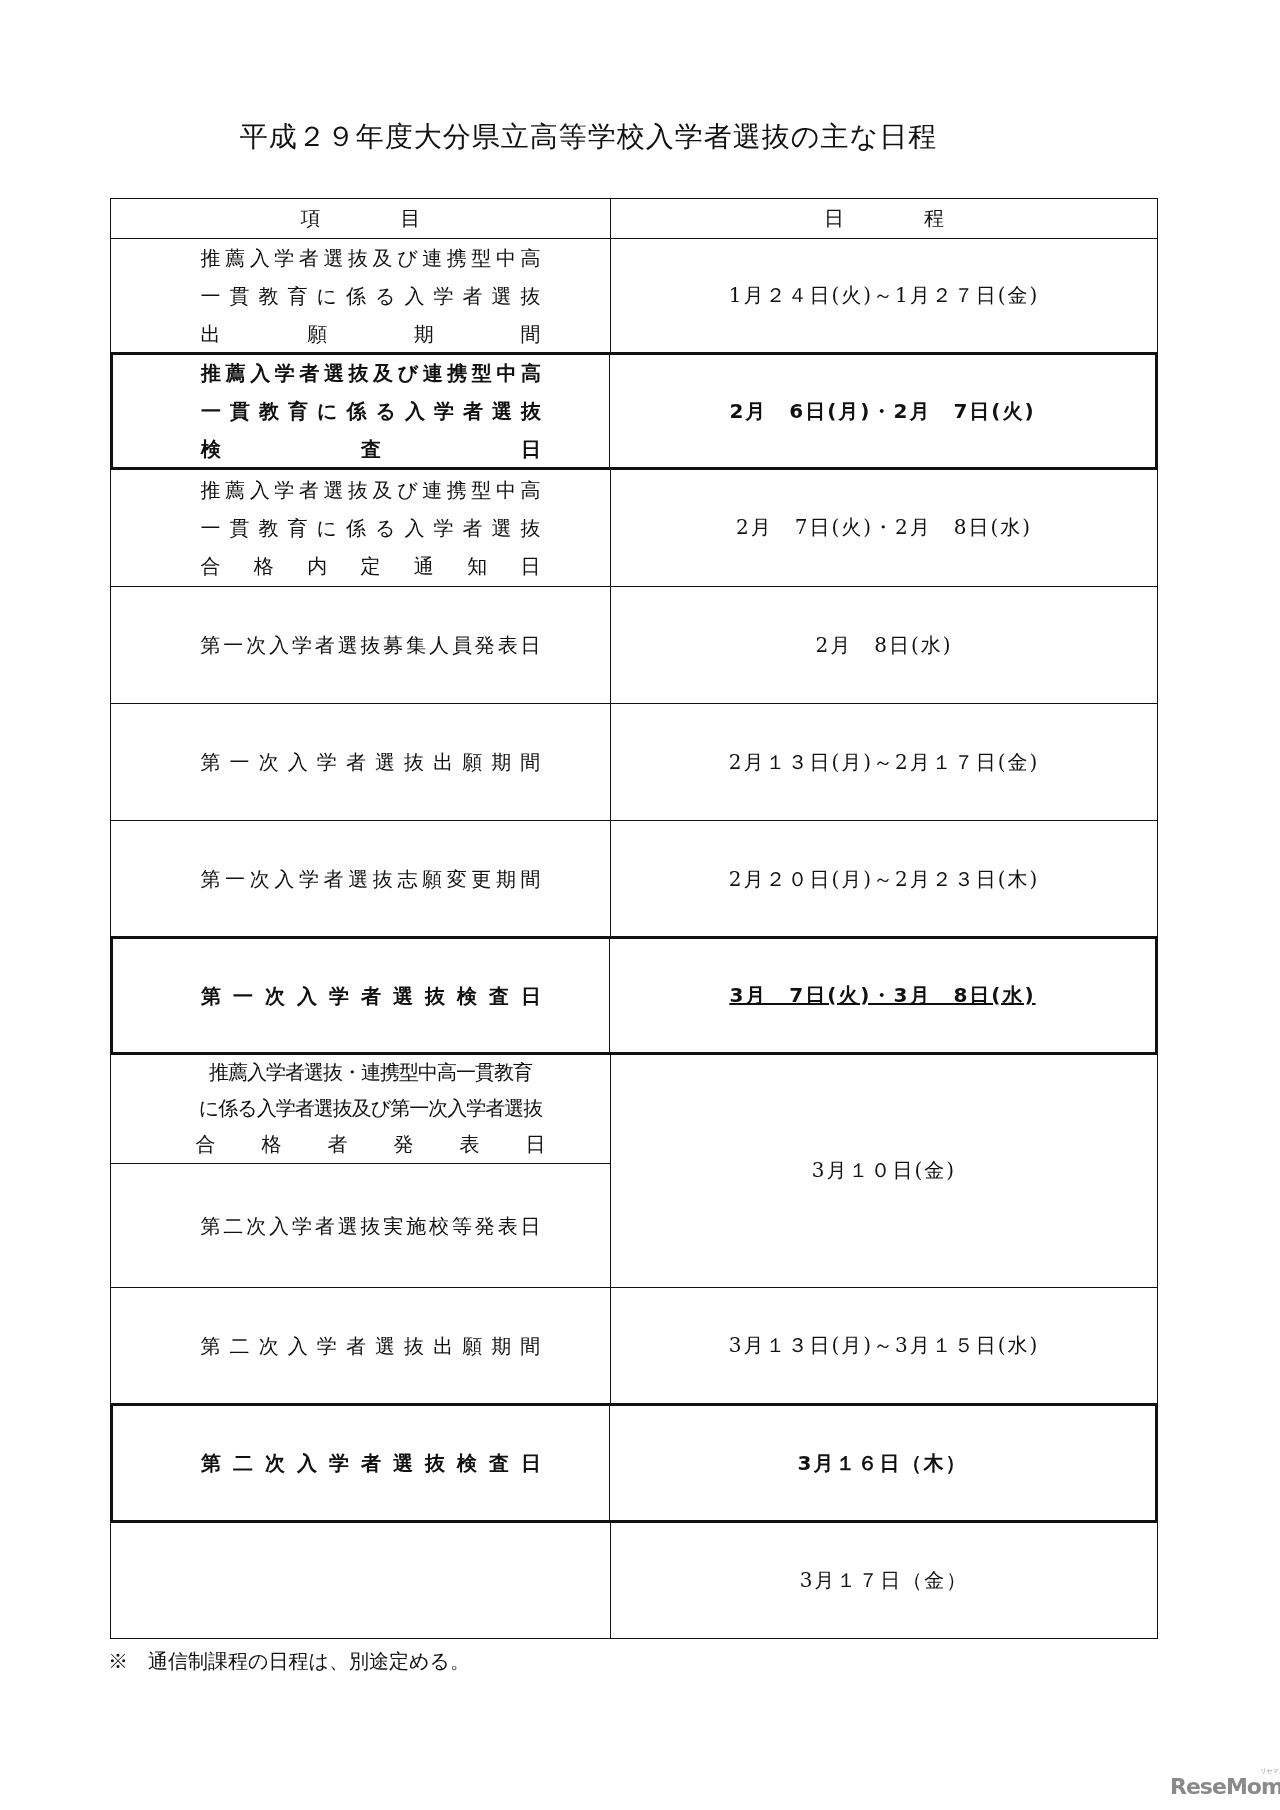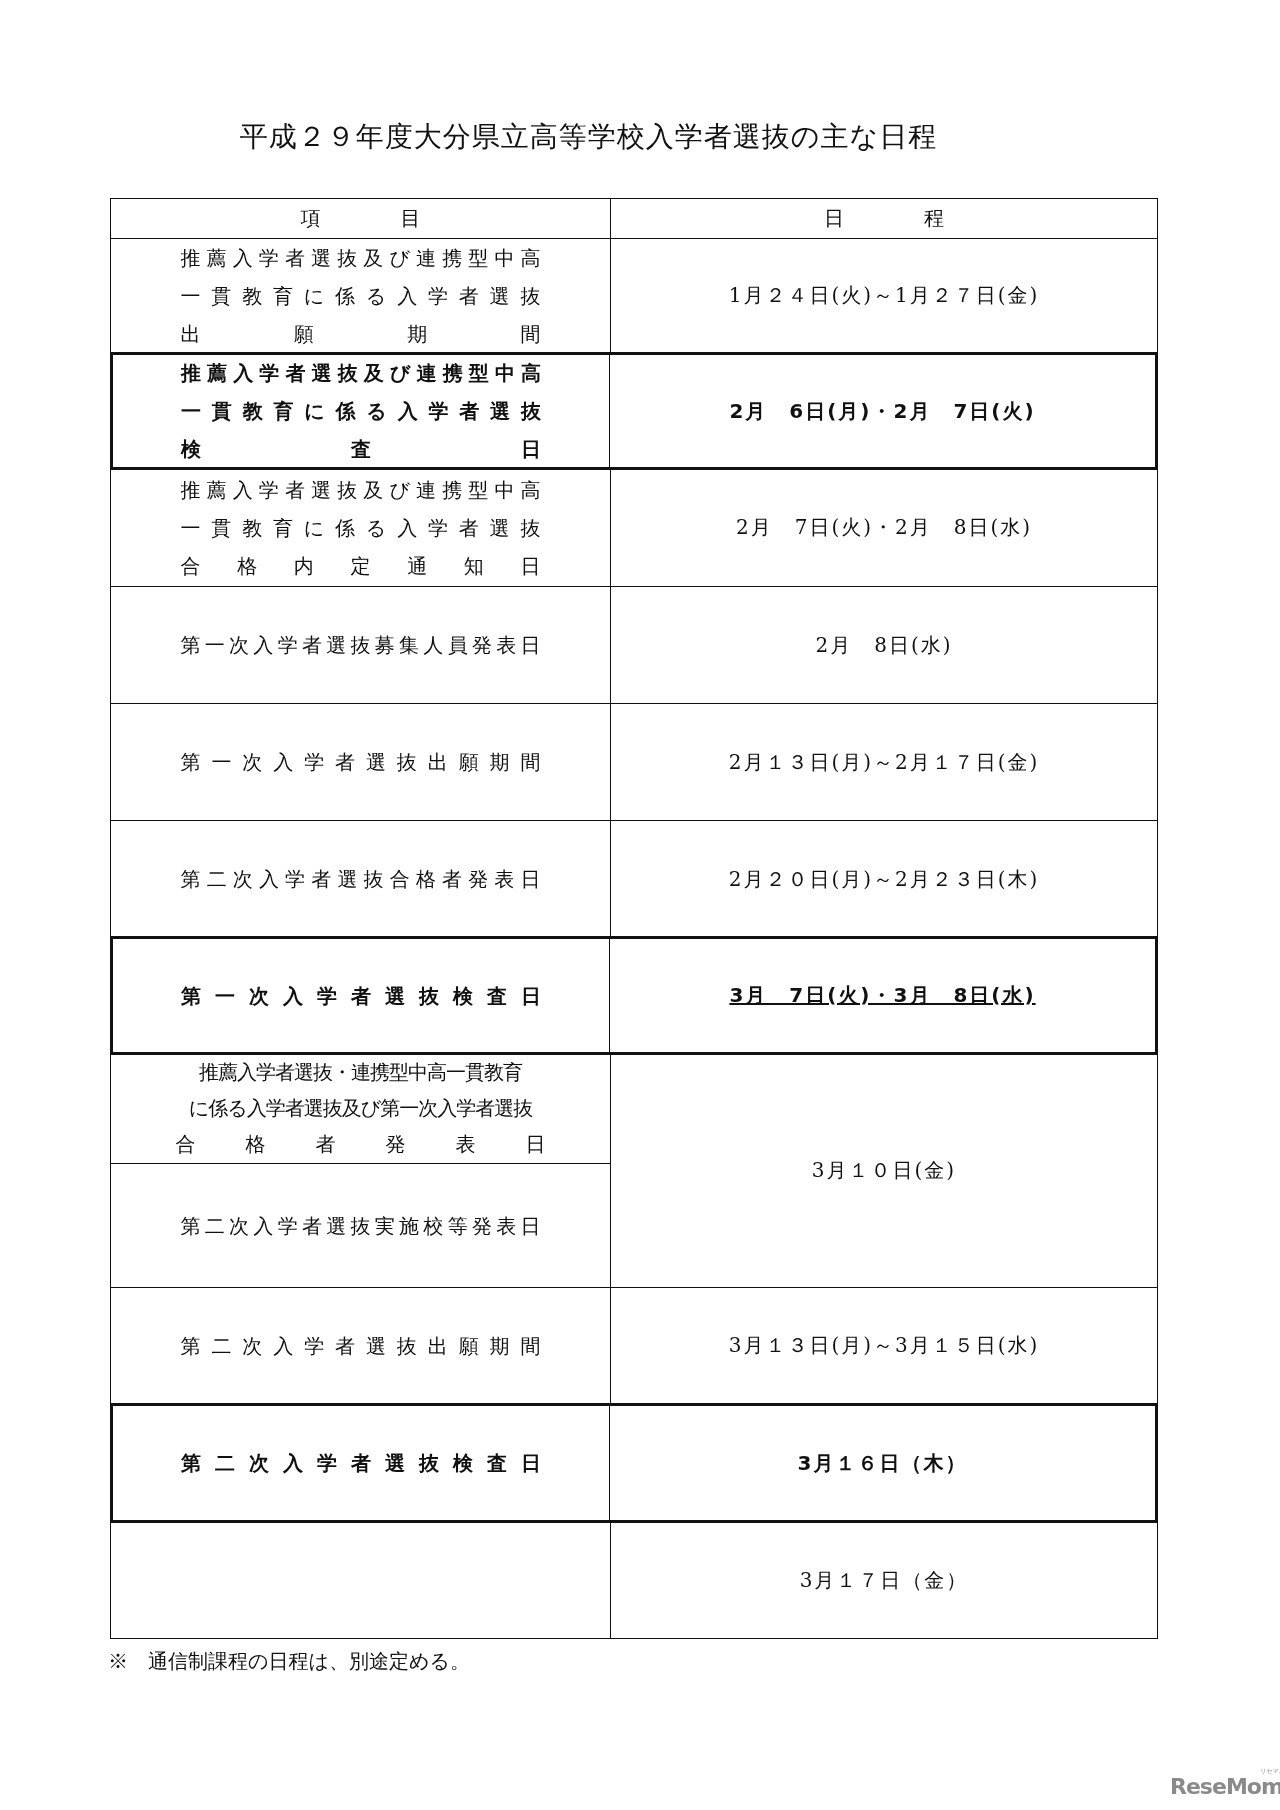--- a/index.html
+++ b/index.html
@@ -9,21 +9,21 @@
            font-family:"DejaVu Sans", "Liberation Sans", sans-serif; font-size:28px; letter-spacing:1px; }
   .tbl { position:absolute; left:110px; top:198px; width:1048px; }
   .row { position:absolute; left:0; width:1048px; box-sizing:border-box;
          border-left:1.5px solid #111; border-right:1.5px solid #111; border-bottom:1.5px solid #111; }
   .row.first { border-top:1.5px solid #111; }
   .row.bold { border:3px solid #111; z-index:2; }
   .cell { position:absolute; top:0; bottom:0; display:flex; align-items:center; justify-content:center; box-sizing:border-box; }
   .c1 { left:0; width:499px; }
   .c2 { left:499px; right:0; border-left:1.5px solid #111; }
   .item { width:360px; font-size:20px; line-height:38px; }
-  .item .ln { display:block; text-align:justify; text-align-last:justify; white-space:nowrap; }
+  .item .ln { display:block; text-align:justify; text-align-last:justify; white-space:nowrap;margin-left:20px; }
   .date { font-size:20px; letter-spacing:2px; white-space:pre; }
   .bold .item, .bold .date { font-family:"DejaVu Sans", "Liberation Sans", sans-serif; font-weight:bold; }
   .hdr { font-size:20px; white-space:pre;text-align:right; }
   .split { position:absolute; left:0; width:499px; border-bottom:1.5px solid #111; box-sizing:border-box; }
   .note { position:absolute; left:108px; top:1648px; font-size:20px; white-space:pre; }
   .logo { position:absolute; left:1170px; top:1774px; font-family:"DejaVu Sans", "Liberation Sans", sans-serif;
           font-weight:bold; font-size:22px; color:#8a8a8a; letter-spacing:-1px; }
   .logo small { position:absolute; right:-2px; top:-7px; font-size:6px; font-weight:normal; letter-spacing:0; }
 </style>
 </head>
@@ -168,21 +168,21 @@
     </div>
       </div>
     <div class="cell c2">
         <span class="date">2月１３日(月)～2月１７日(金)</span>
       </div>
   </div>
 
   <div class="row" style="top:623px;height:117px;">
     <div class="cell c1">
         <div class="item">
-      <span class="ln">第二次入学者選抜合格者発表日</span>
+      <span class="ln">第一次入学者選抜志願変更期間</span>
     </div>
       </div>
     <div class="cell c2">
         <span class="date">2月２０日(月)～2月２３日(木)</span>
       </div>
   </div>
 
   <div class="row bold" style="top:738px;height:119px;">
     <div class="cell c1" style="width:496px;">
         <div class="item">

